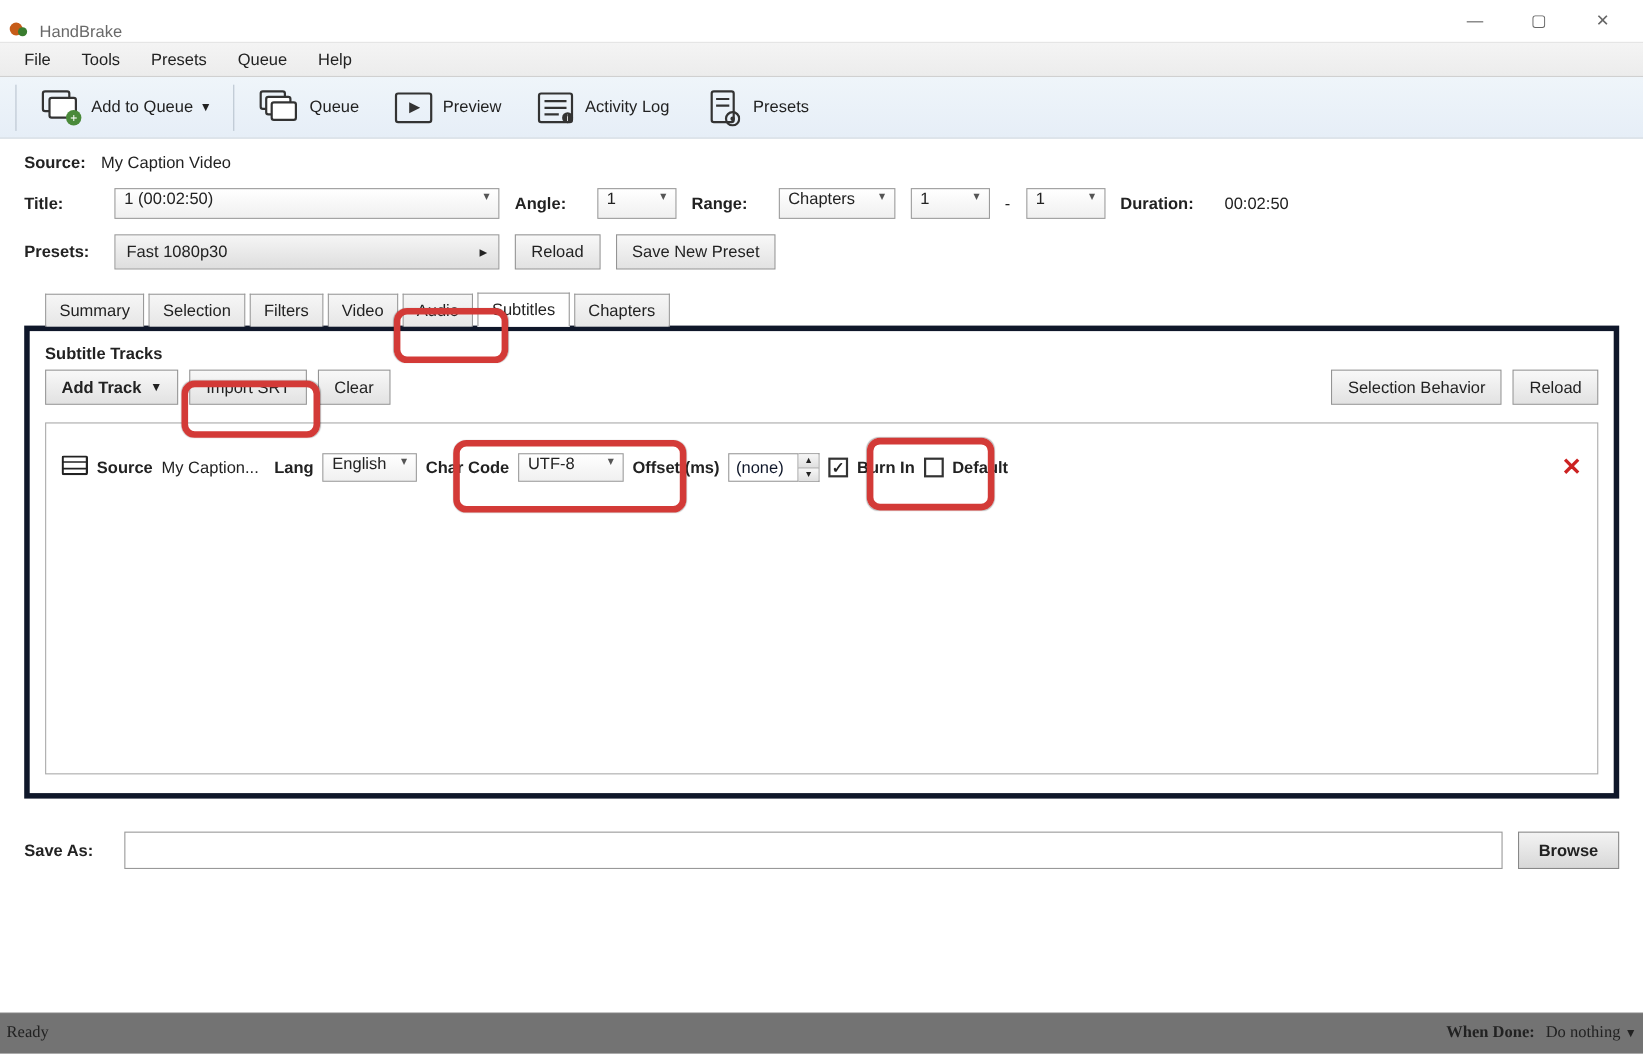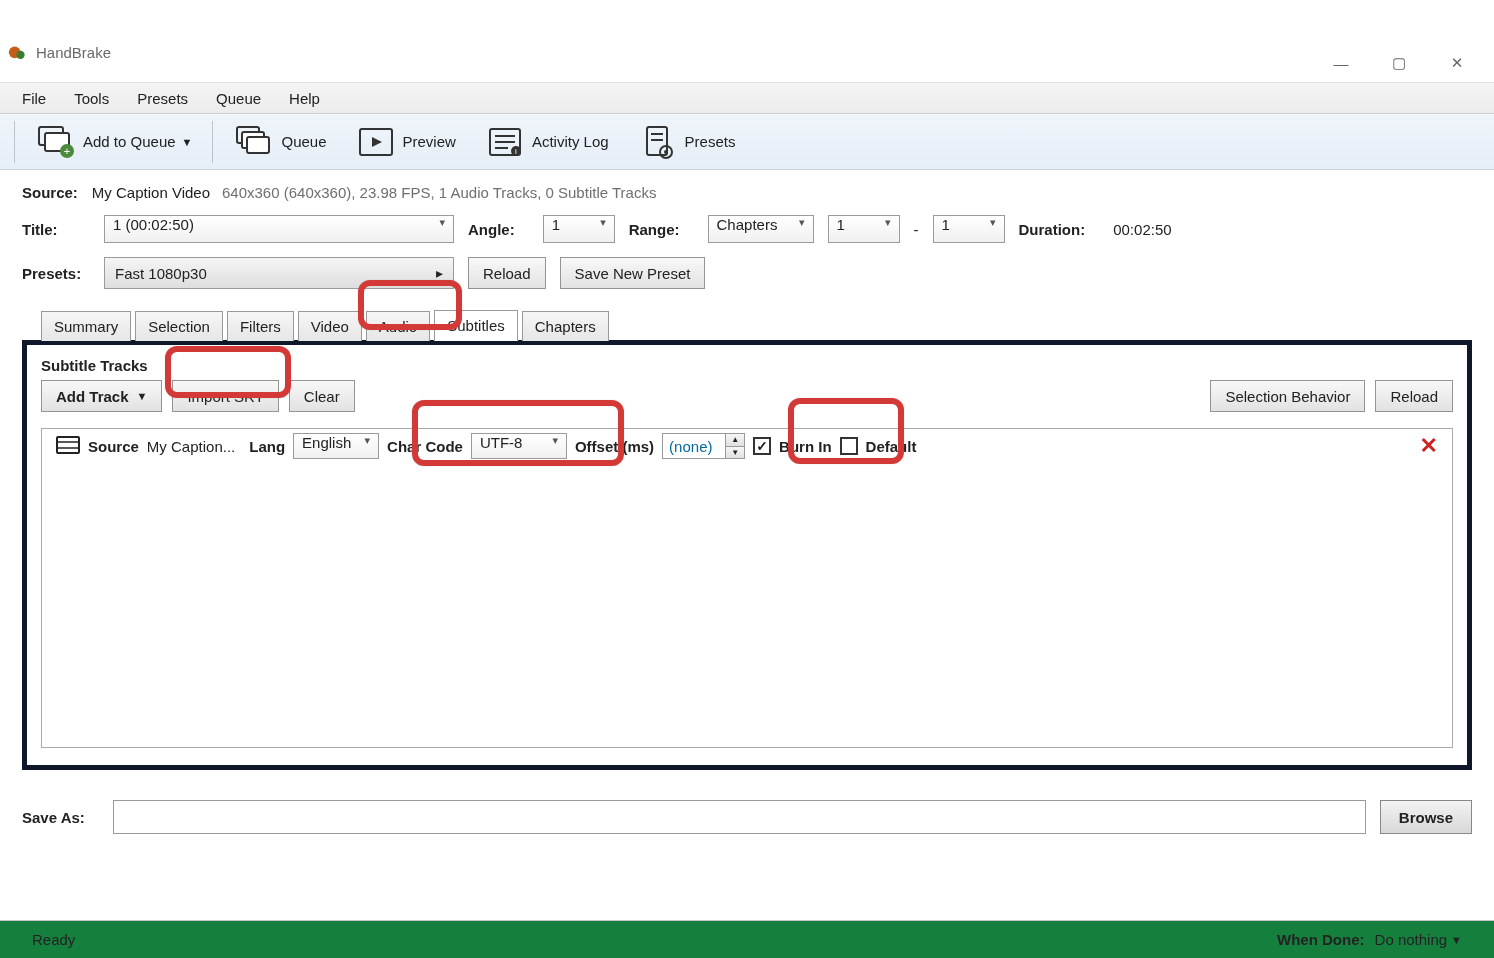--- a/index.html
+++ b/index.html
@@ -6,24 +6,23 @@
   body {
     margin: 0;
     font-family: "Segoe UI", Arial, sans-serif;
     font-size: 15px;
     background: #fff;
     color: #222;
   }
   .titlebar {
     height: 38px;
     display: flex;
-    align-items: flex-start;
+    align-items: flex-end;
     padding: 0 8px;
     background: #fff;
-    margin-top: 44px;
   }
   .titlebar .app-icon {
     width: 20px; height: 20px; margin-right: 8px;
   }
   .titlebar .title-text { color: #696969; font-size: 15px; }
   .titlebar .win-controls { margin-left: auto; display:flex; }
   .titlebar .win-controls div { width: 58px; height: 38px; display:flex; align-items:center; justify-content:center; color: #666; }
   .menubar {
     height: 32px;
     background: linear-gradient(#f4f4f4,#ececec);
@@ -87,43 +86,43 @@
     padding: 12px 14px;
     min-height: 430px;
   }
   .sub-header { font-weight:700; margin-bottom: 6px; }
   .sub-actions { display:flex; align-items:center; gap: 10px; margin-bottom: 10px; }
   .sub-actions .spacer { flex:1; }
   .btn-drop { display:inline-flex; align-items:center; }
   .btn-drop .arrow { margin-left: 8px; font-size: 11px; }
   .sub-inner {
     border: 1px solid #aaa;
-    padding: 4px 14px;
+    padding: 27px 14px;
     min-height: 320px;
     background: #fff;
     margin-top: 16px;
   }
   .track-row { display:flex; align-items:center; gap: 8px; flex-wrap: nowrap; }
   .track-row .sel-small { height:26px; width:86px; }
   .track-row .sel-med { height:26px; width:96px; }
   .lbl-bold { font-weight:700; }
-  .num-input { height:26px; width:64px; border:1px solid #999; display:flex; align-items:center; padding:0 6px; color:#0369a1; background:#fff; }
+  .num-input { height:26px; width:64px; border:1px solid #999; display:flex; align-items:center; padding:0 6px; color:#0f172a; background:#fff; }
   .spinner { display:flex; flex-direction:column; border:1px solid #999; border-left:none; height:26px; }
   .spinner div { flex:1; width:18px; display:flex; align-items:center; justify-content:center; font-size:8px; background:linear-gradient(#f6f6f6,#e0e0e0); border-bottom:1px solid #999; }
   .spinner div:last-child { border-bottom:none; }
   .checkbox { width:18px; height:18px; border:2px solid #333; display:inline-flex; align-items:center; justify-content:center; background:#fff; }
   .check-mark::after { content:"✓"; font-size:14px; font-weight:bold; line-height:1; }
   .x-icon { color:#c22; font-size:22px; font-weight:bold; margin-left:auto; }
   .save-row { display:flex; align-items:center; margin-top: 30px; }
   .save-input { flex:1; height:34px; border:1px solid #999; margin:0 14px; background:#fff; }
   .browse-btn { height:34px; padding:16px 18px; border:1px solid #888; background:linear-gradient(#f3f3f3,#d8d8d8); font-weight:700; display:flex; align-items:center; }
   .statusbar {
     position:absolute; bottom:0; left:0; right:0;
     height:38px; border-top:1px solid #c4c4c4;
-    display:flex; align-items:center; padding:0 32px; background:#15803d;
+    display:flex; align-items:center; padding:0 6px; background:#737373;font-family:Liberation Serif, serif;
   }
   .statusbar .sb-right { margin-left:auto; display:flex; align-items:center; }
   .highlight-box {
     position:absolute;
     border: 6px solid #d33a37;
     border-radius: 12px;
     pointer-events: none;
     box-shadow: 0 0 1px rgba(0,0,0,0.3);
   }
   .root { position: relative; width:1494px; height:958px; overflow:hidden; }
@@ -215,21 +214,20 @@
       </span>
       <span class="tb-label">Presets</span>
     </div>
   </div>
 
   <div class="content">
 
     <div class="row">
       <span class="label-bold">Source:</span>
       <span style="margin-right:12px;">My Caption Video</span>
-      <span class="gray-text">640x360 (640x360), 23.98 FPS, 1 Audio Tracks, 0 Subtitle Tracks</span>
     </div>
 
     <div class="row" style="gap:14px;">
       <span class="label-bold" style="width:54px;">Title:</span>
       <div class="select select-wide-title">
         <span>1 (00:02:50)</span>
         <span class="sel-arrow">▾</span>
       </div>
       <span class="label-bold">Angle:</span>
       <div class="select" style="width:72px;">

